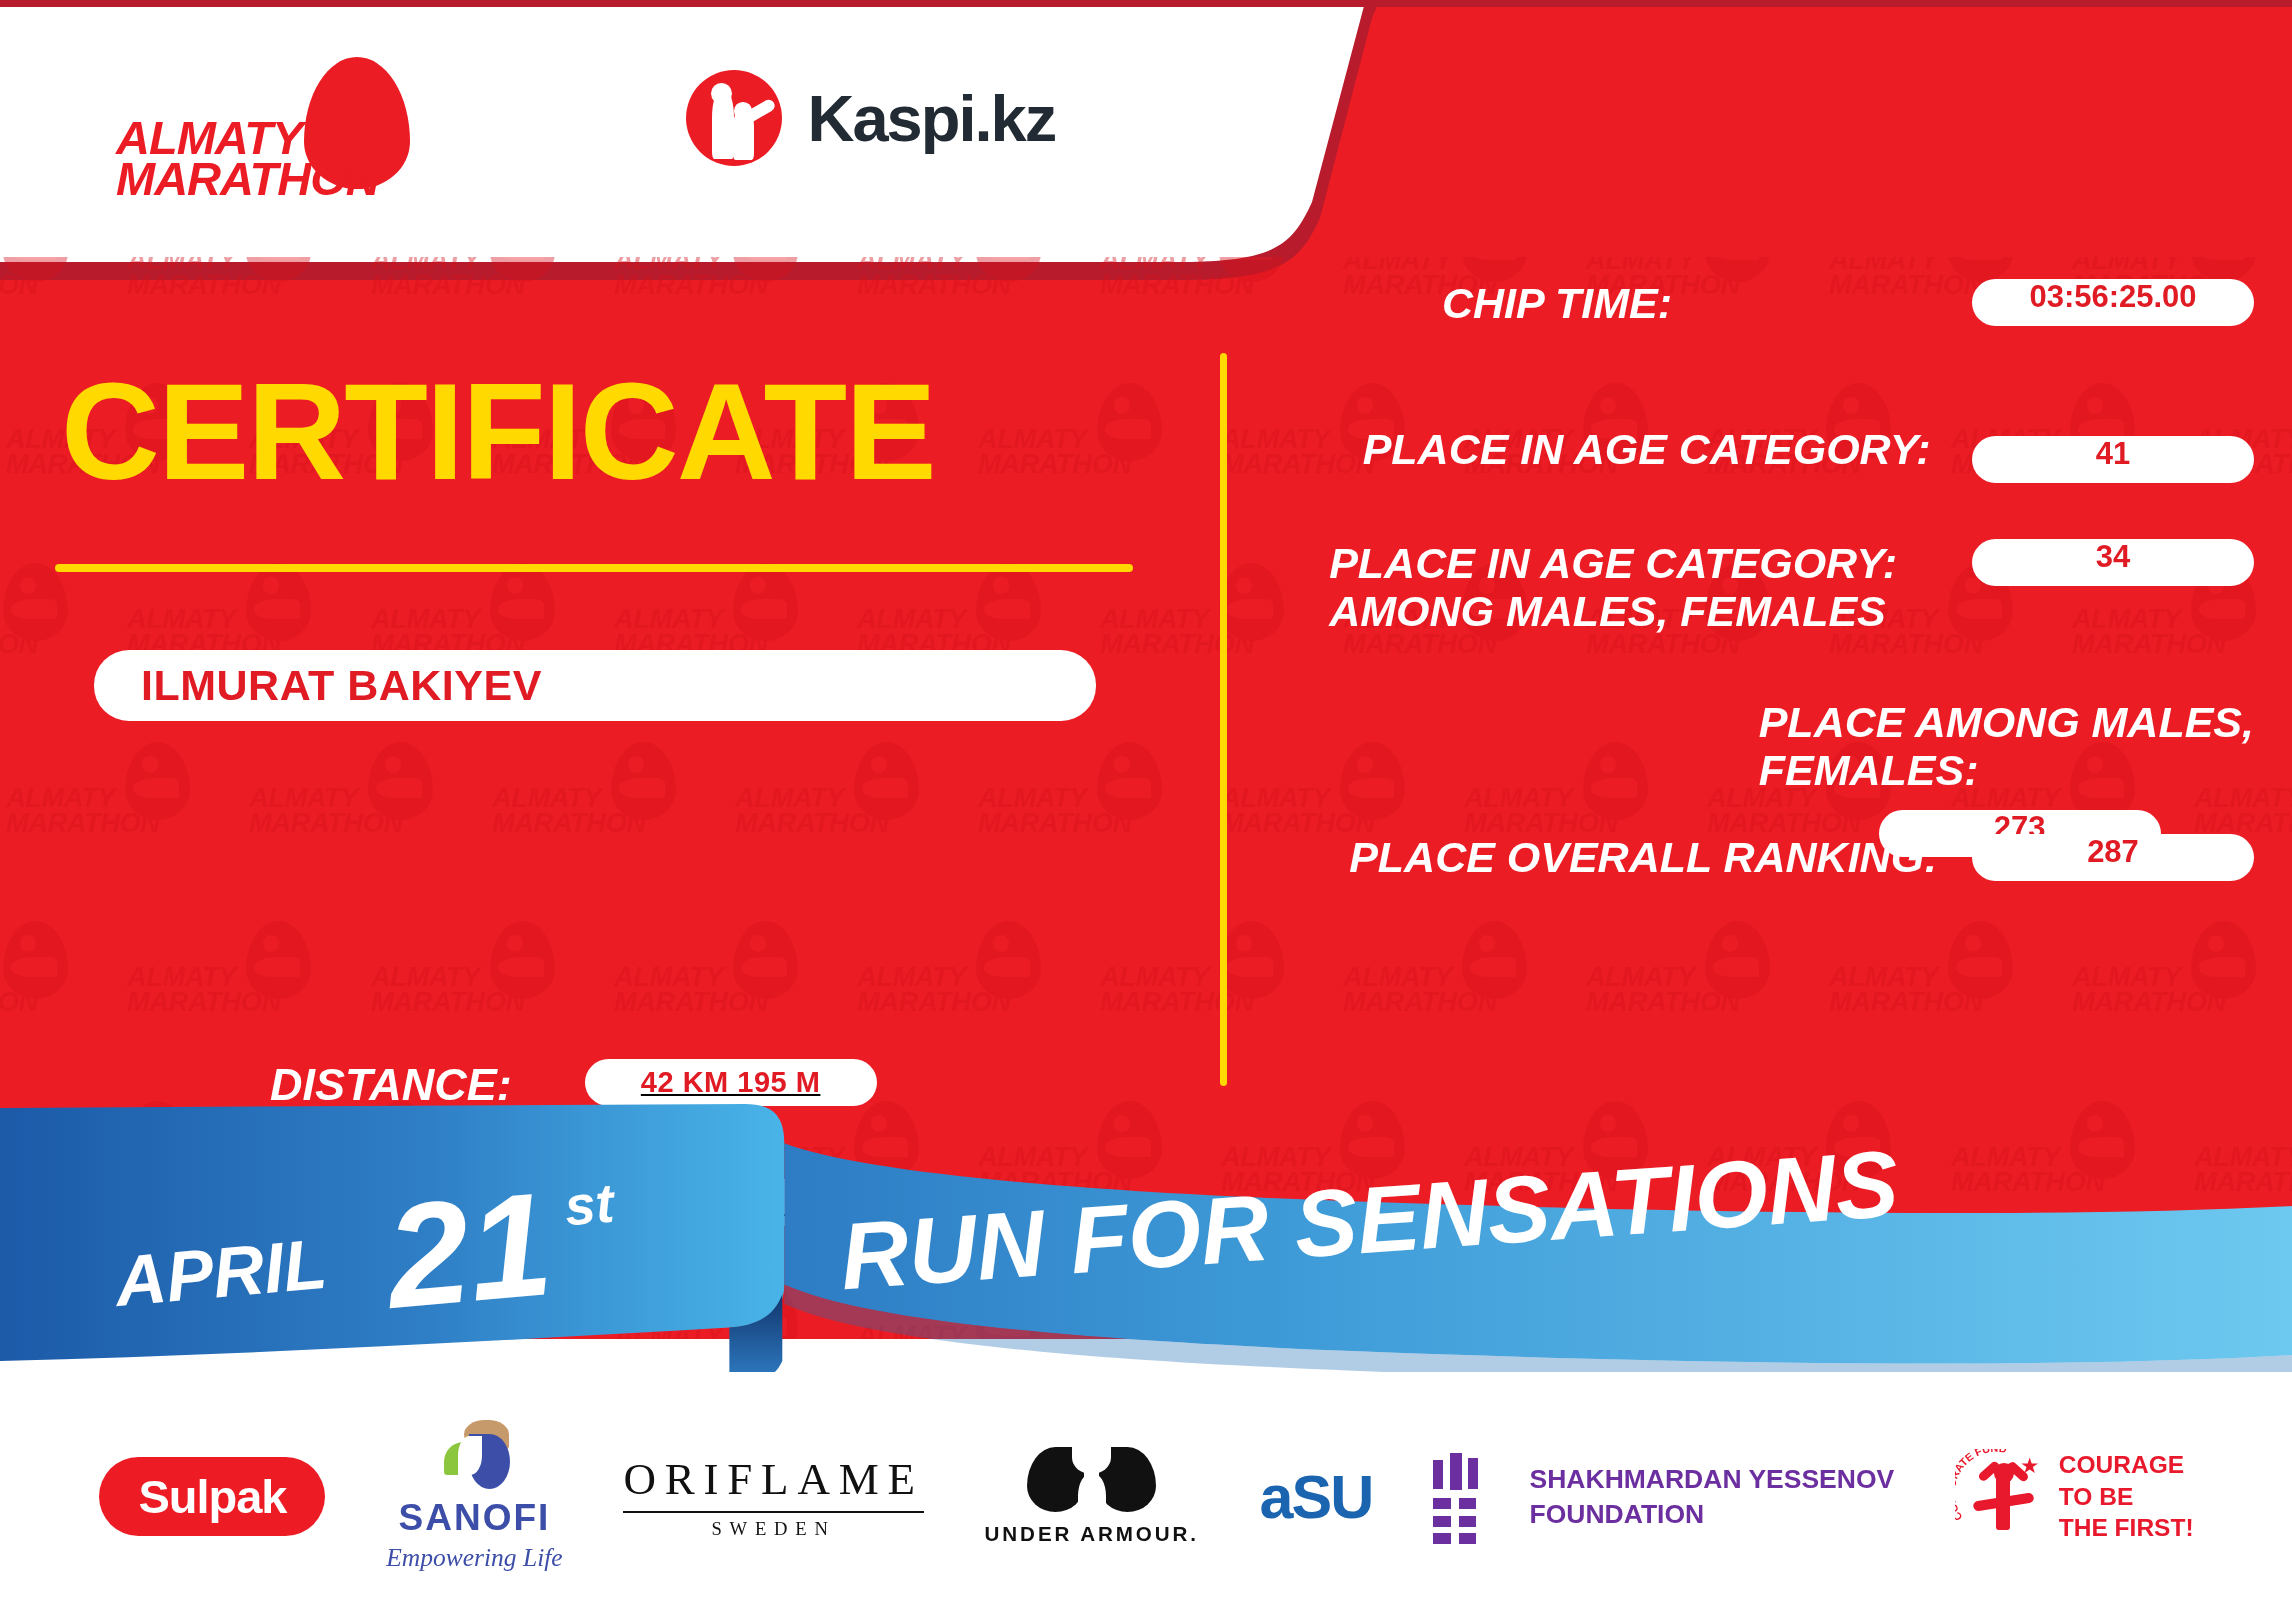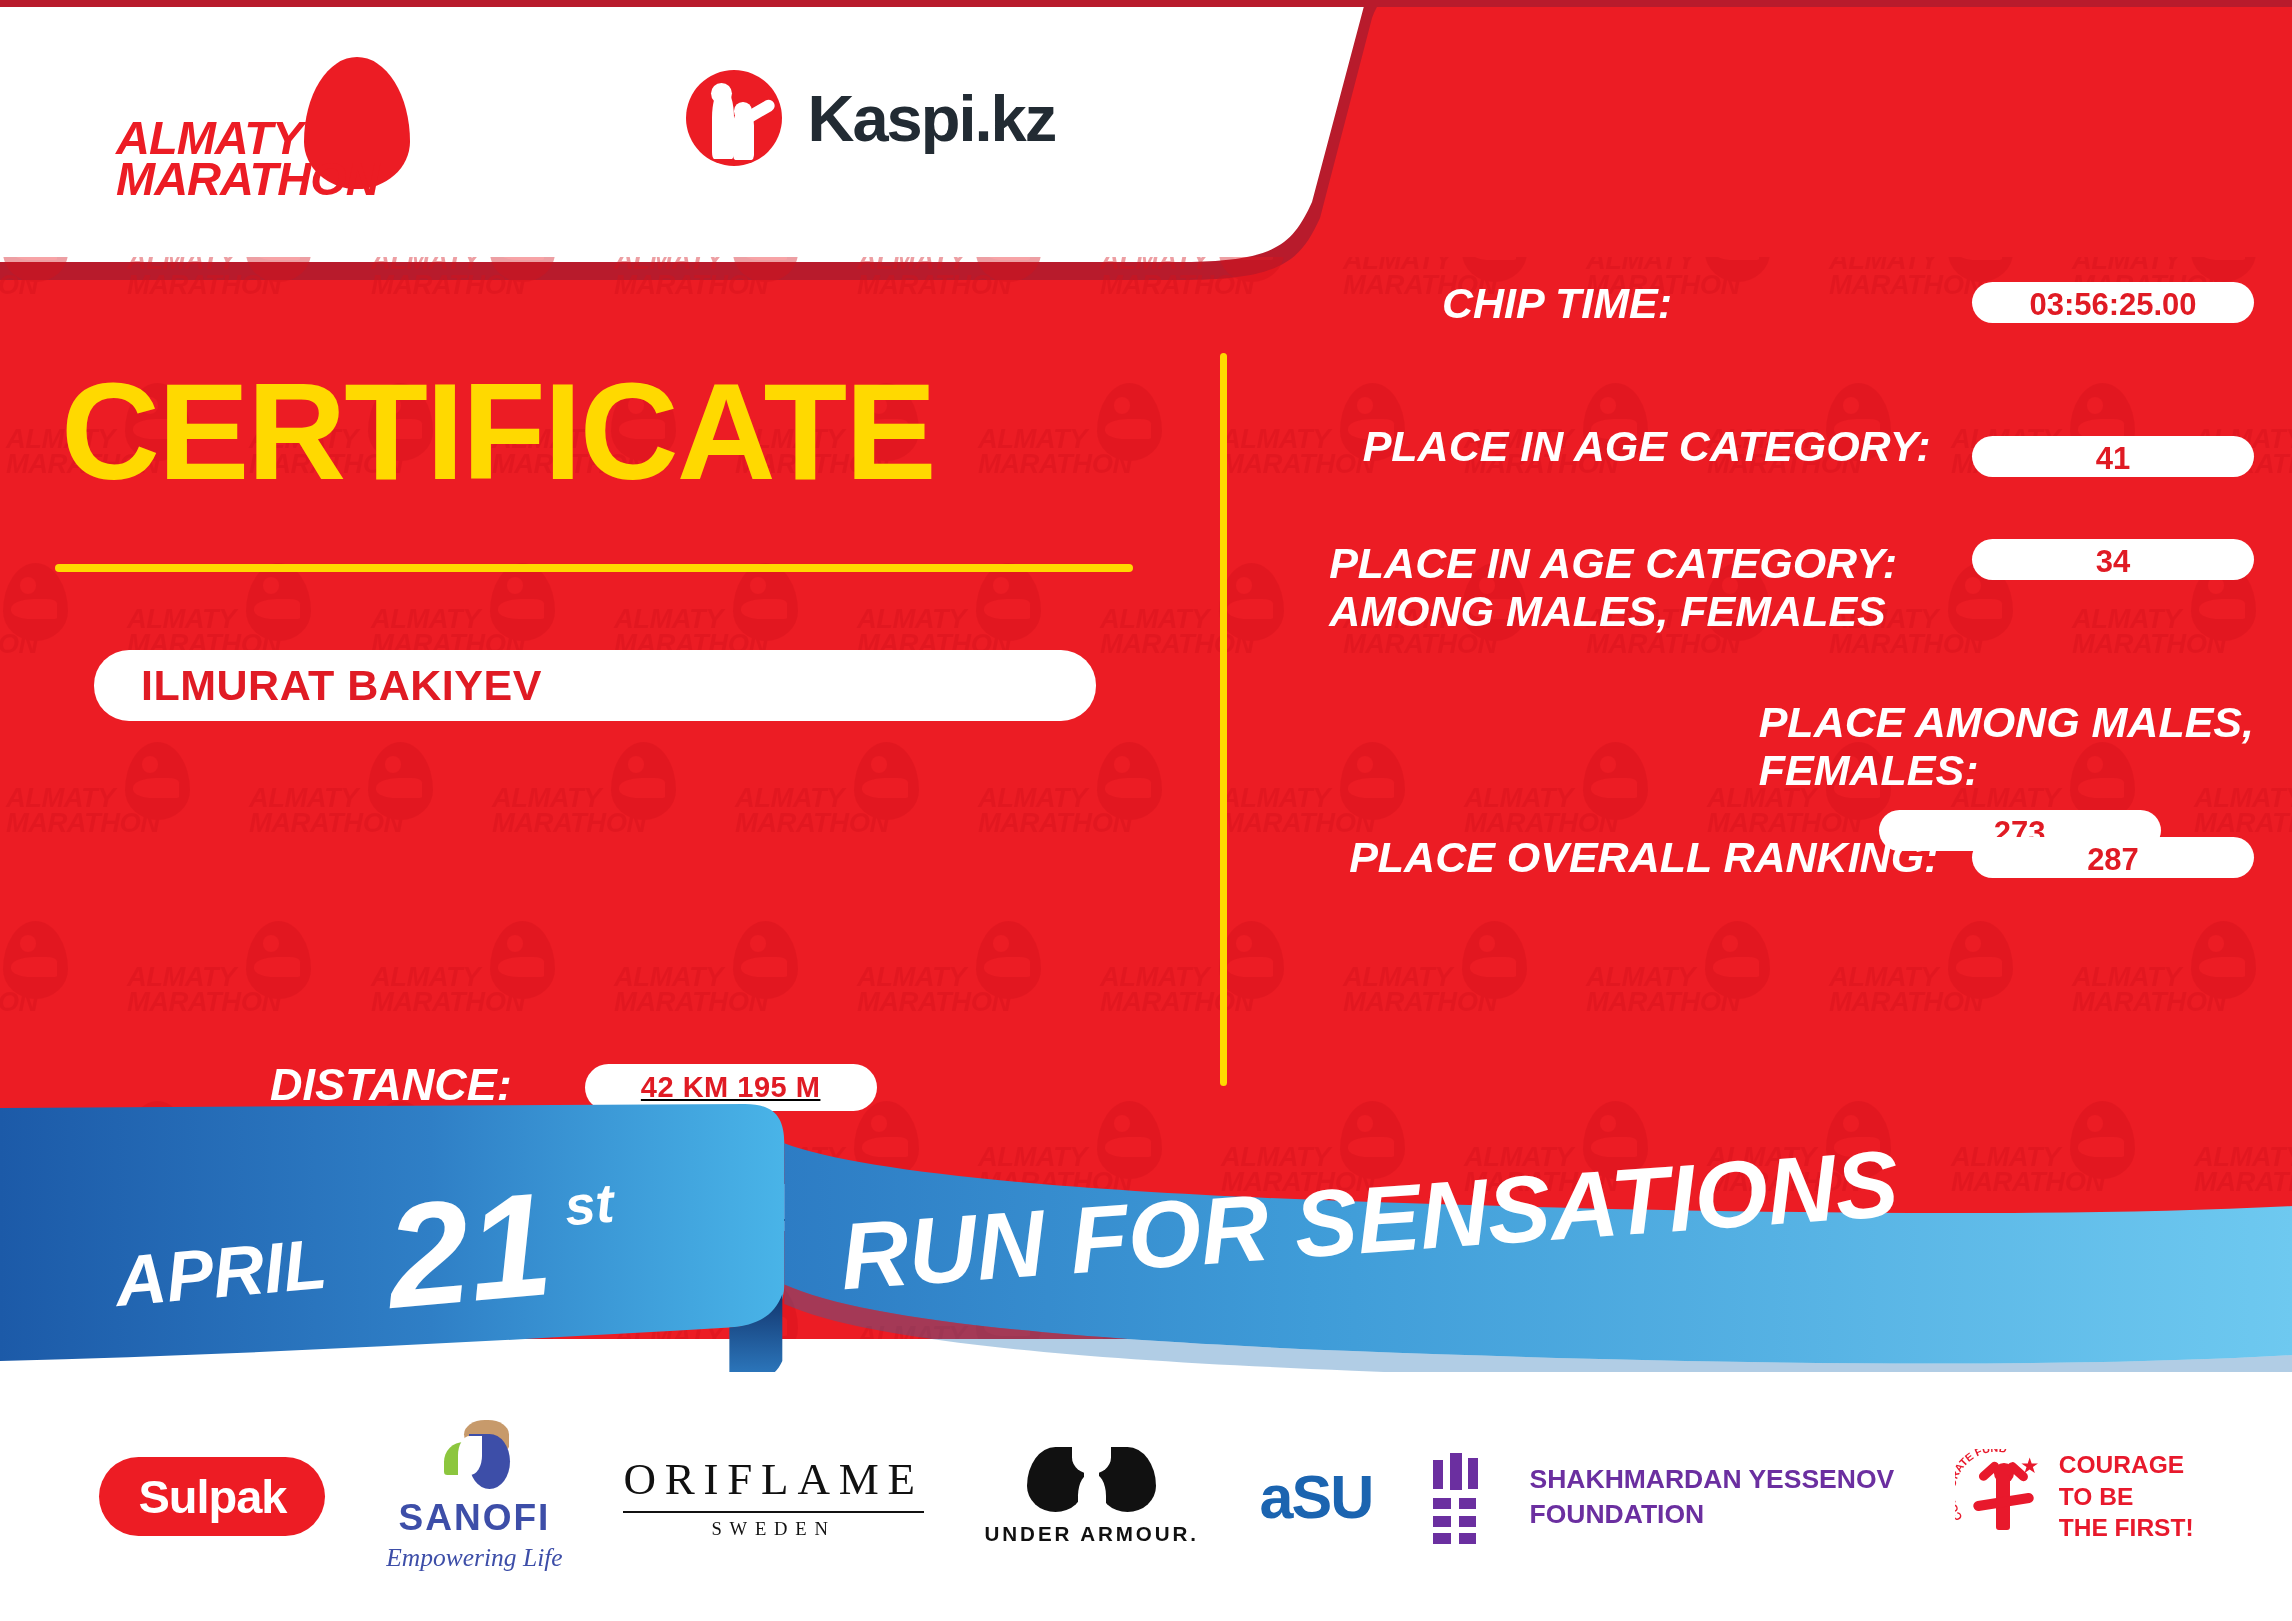--- a/index.html
+++ b/index.html
@@ -141,21 +141,21 @@
     width: 1002px; height: 71px;
     background: #ffffff; border-radius: 35px;
     display: flex; align-items: center;
   }
   .name-pill span {
     margin-left: 47px; color: #e01b24; font-weight: 900;
     font-size: 43px; letter-spacing: 0.5px;
     font-family: "Liberation Sans", sans-serif;
   }
 
-  .kv-row { position: absolute; display: flex; align-items: flex-end; }
+  .kv-row { position: absolute; display: flex; align-items: flex-start; }
   .kv-label {
     font-weight: 900; font-style: italic; font-size: 45px;
     letter-spacing: 0px; white-space: nowrap;
     font-family: "Liberation Sans", sans-serif;
   }
   .kv-label.white { color: #ffffff; }
   .kv-label.yellow { color: #ffd900; }
   .kv-pill {
     background: #ffffff; border-radius: 25.5px; height: 47px;
     display: flex; align-items: center; justify-content: center; text-decoration: underline;
@@ -183,22 +183,22 @@
     position: absolute; right: 39px; display: flex; align-items: center;
     justify-content: flex-end; gap: 16px;
   }
   .stat-label {
     color: #ffffff; font-weight: 900; font-style: italic;
     font-size: 43px; line-height: 1.12; text-align: left;
     white-space: pre-line;
     font-family: "Liberation Sans", sans-serif;
   }
   .stat-pill {
-    background: #ffffff; border-radius: 25.5px; height: 41px; width: 282px;
-    display: flex; align-items: flex-end; justify-content: center;
+    background: #ffffff; border-radius: 25.5px; height: 47px; width: 282px;
+    display: flex; align-items: flex-start; justify-content: center;
     flex: none;
   }
   .stat-pill span {
     color: #e01b24; font-weight: 900; font-size: 31px;
     font-family: "Liberation Sans", sans-serif;
   }
   #stat-0 { top: 21.6px; }
   #stat-0 .stat-pill { margin-left: 284px; }
   #stat-1 { top: 159px; }
   #stat-1 .stat-pill { margin-left: 25.5px; margin-top: 20px; }

